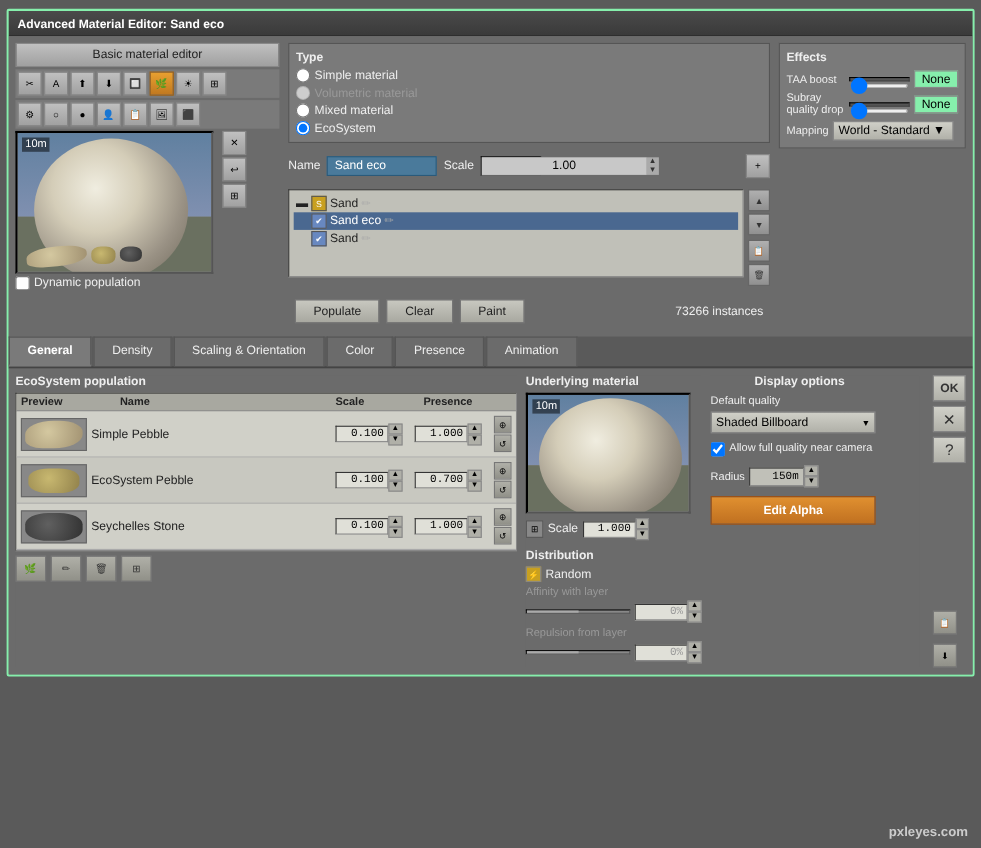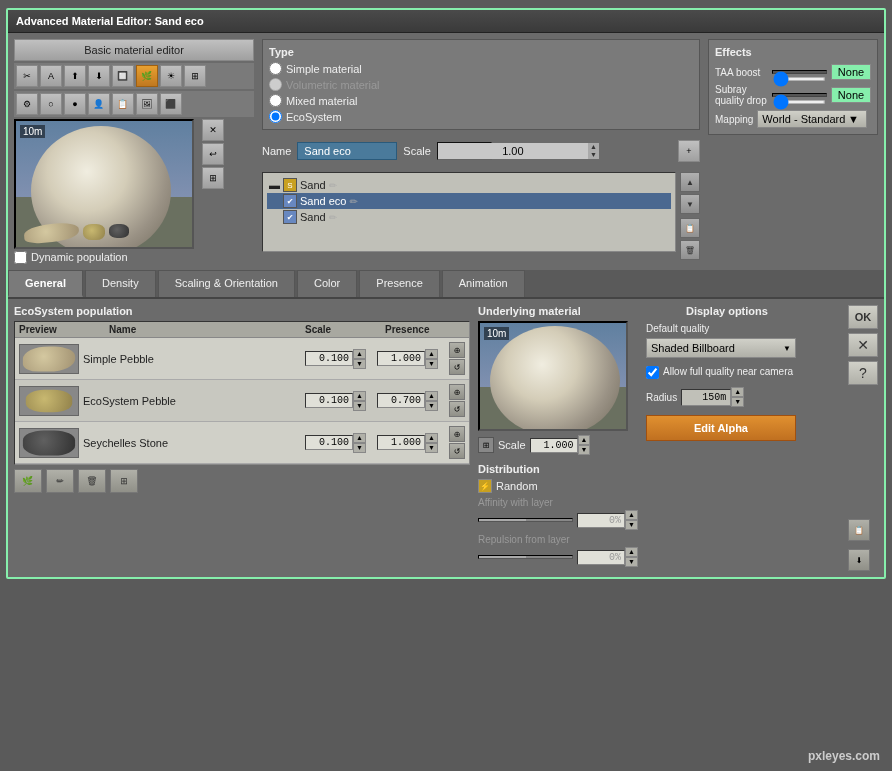--- a/index.html
+++ b/index.html
@@ -961,20 +961,26 @@
           </div>
           <div class="tree-actions">
             <button class="tree-action-btn">▲</button>
             <button class="tree-action-btn">▼</button>
             <div style="flex:1"></div>
             <button class="tree-action-btn">📋</button>
             <button class="tree-action-btn">🗑</button>
           </div>
         </div>
 
+        <div class="action-buttons">
+          <button class="action-btn">Populate</button>
+          <button class="action-btn">Clear</button>
+          <button class="action-btn">Paint</button>
+          <span class="instances-label">73266 instances</span>
+        </div>
       </div>
 
       <div class="right-panel">
         <div class="effects-box">
           <div class="effects-title">Effects</div>
 
           <div class="effect-row">
             <span class="effect-label">TAA boost</span>
             <div class="effect-slider-track">
               <input type="range" style="width: 100%; margin: 0px; height: 4px;" value="0">

